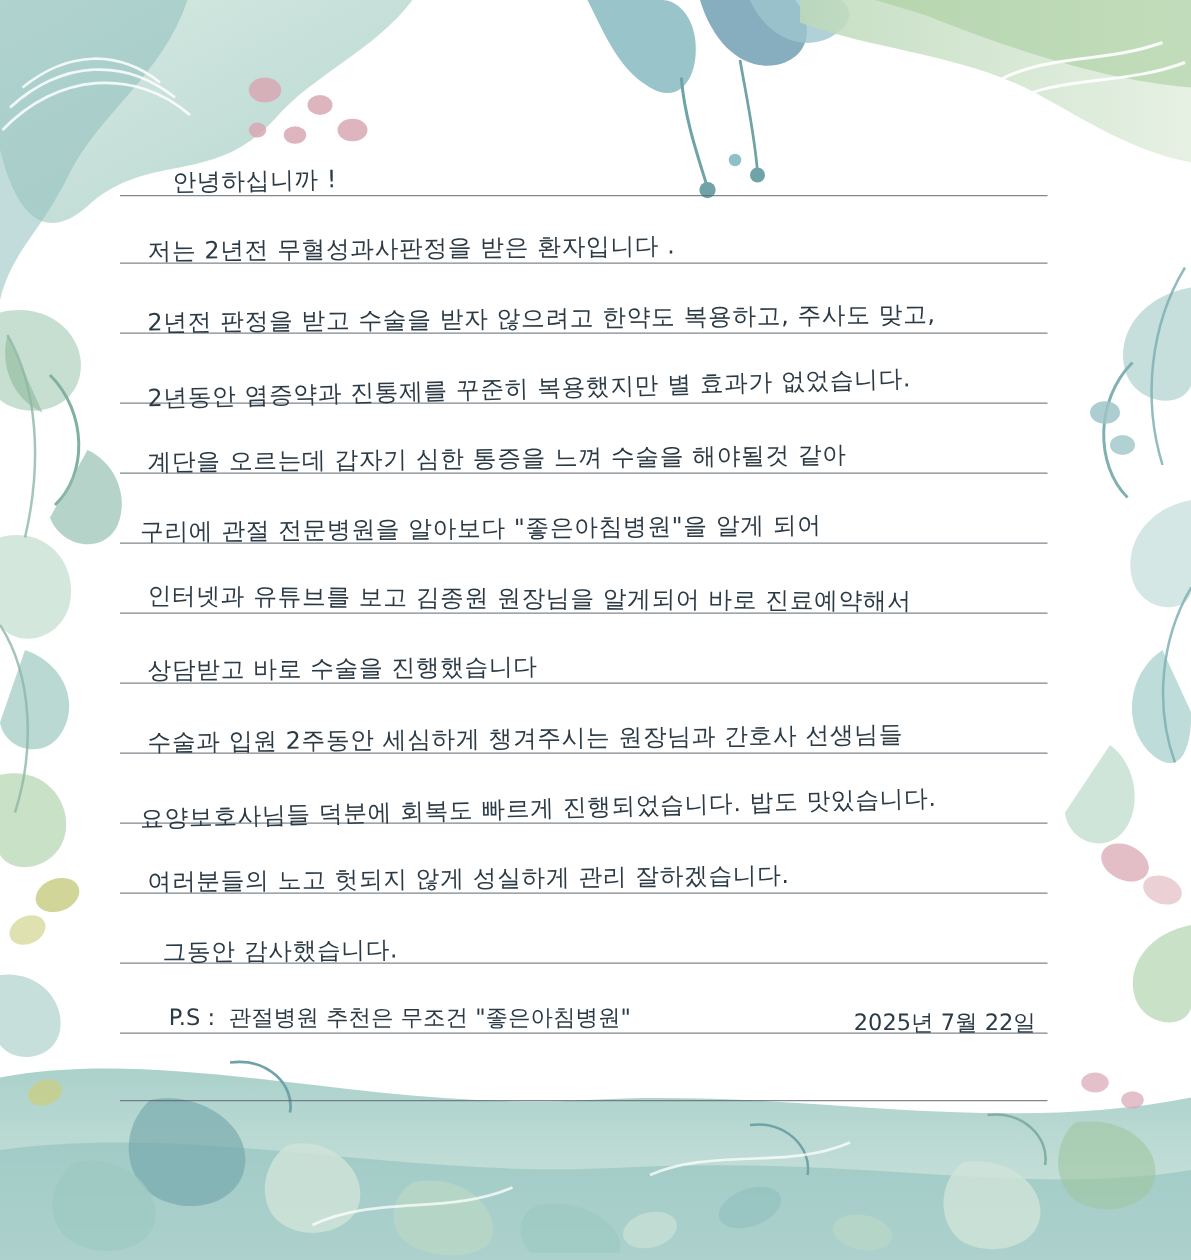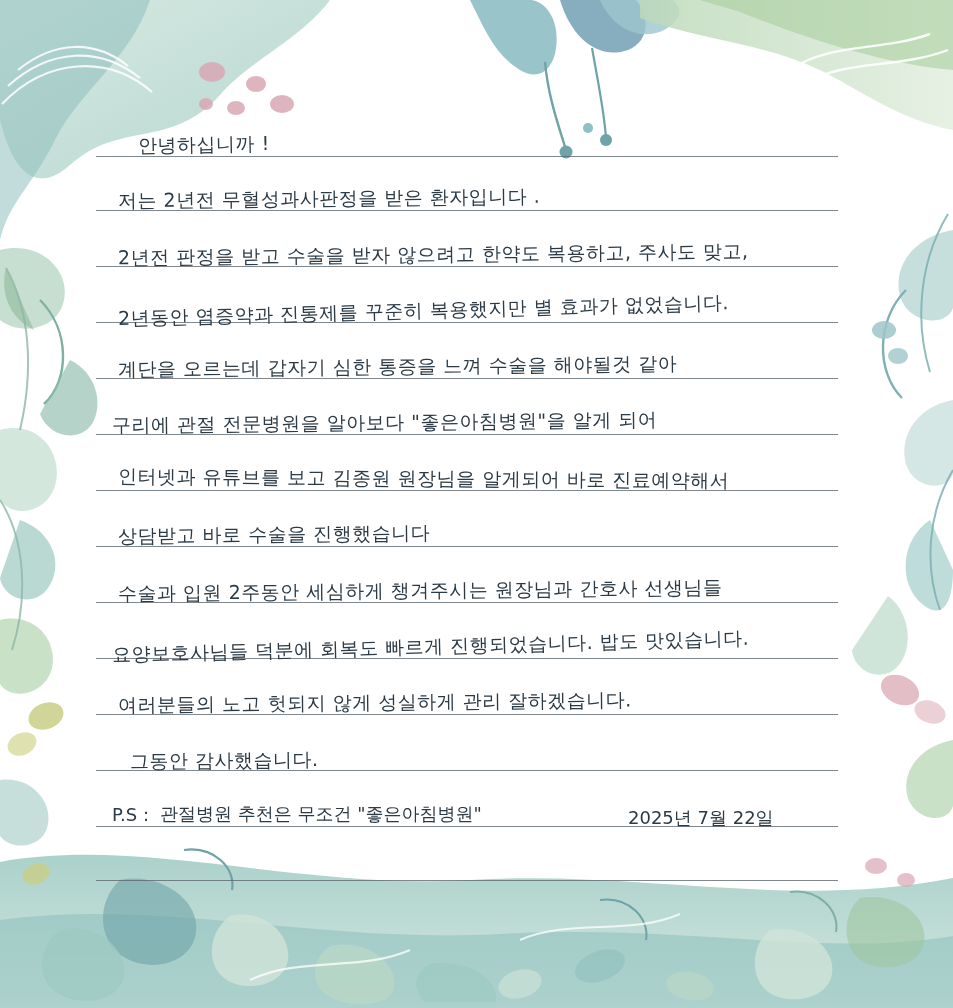--- a/index.html
+++ b/index.html
@@ -56,20 +56,21 @@
   .hw.i2 { transform: rotate(-.6deg); }
   .hw.i3 { transform: rotate(-1.5deg); }
   .hw.i4 { transform: rotate(.4deg); }
 
   .sig-row {
     position: absolute;
     white-space: nowrap;
     color: #2b3a45;
     font-family: "DejaVu Sans", sans-serif;
     font-size: 18px;
+    margin-left: 23px;
   }
 </style>
 </head>
 <body>
 
 <div class="page">
 
   <div class="deco">
     <svg viewBox="0 0 953 1008" xmlns="http://www.w3.org/2000/svg" aria-hidden="true">
       <defs>
@@ -215,15 +216,15 @@
     <div class="hw i2" style="left:16px; top:290px;">구리에   관절 전문병원을  알아보다  "좋은아침병원"을  알게 되어</div>
     <div class="hw i4" style="left:22px; top:346px;">인터넷과  유튜브를  보고   김종원  원장님을  알게되어   바로  진료예약해서</div>
     <div class="hw i2" style="left:22px; top:402px;">상담받고   바로  수술을  진행했습니다</div>
     <div class="hw i2" style="left:22px; top:458px;">수술과  입원  2주동안    세심하게 챙겨주시는  원장님과   간호사  선생님들</div>
     <div class="hw i3" style="left:16px; top:514px;">요양보호사님들   덕분에    회복도  빠르게  진행되었습니다.  밥도  맛있습니다.</div>
     <div class="hw i2" style="left:22px; top:570px;">여러분들의  노고  헛되지  않게  성실하게  관리  잘하겠습니다.</div>
     <div class="hw i2" style="left:34px; top:628px;">그동안   감사했습니다.</div>
 
     <div class="sig-row" style="left:16px; top:684px;">P.S :</div>
     <div class="sig-row" style="left:64px; top:682px;">관절병원  추천은  무조건  "좋은아침병원"</div>
-    <div class="sig-row" style="left:532px; top:686px;">2025년   7월  22일</div>
+    <div class="sig-row" style="left:564px; top:686px;">2025년   7월  22일</div>
   </div>
 </div>
 
 </body></html>

